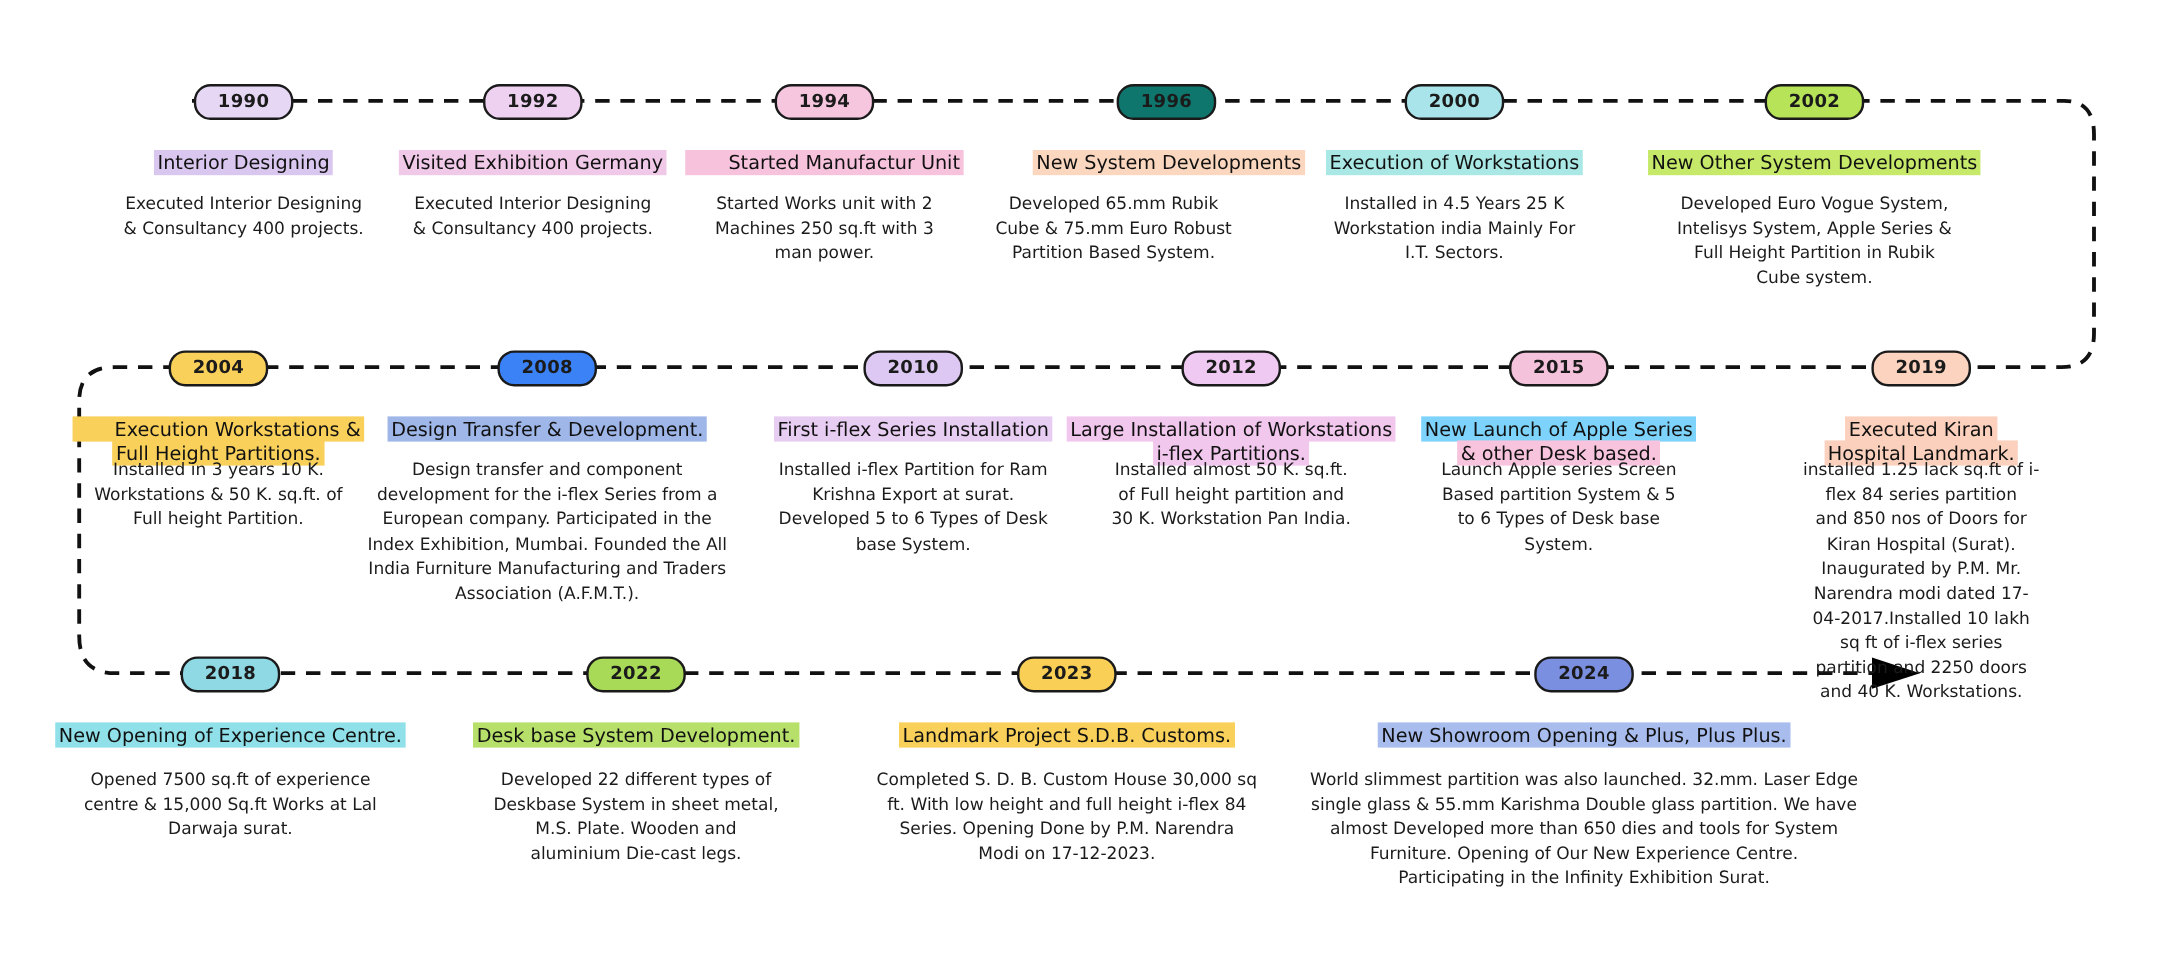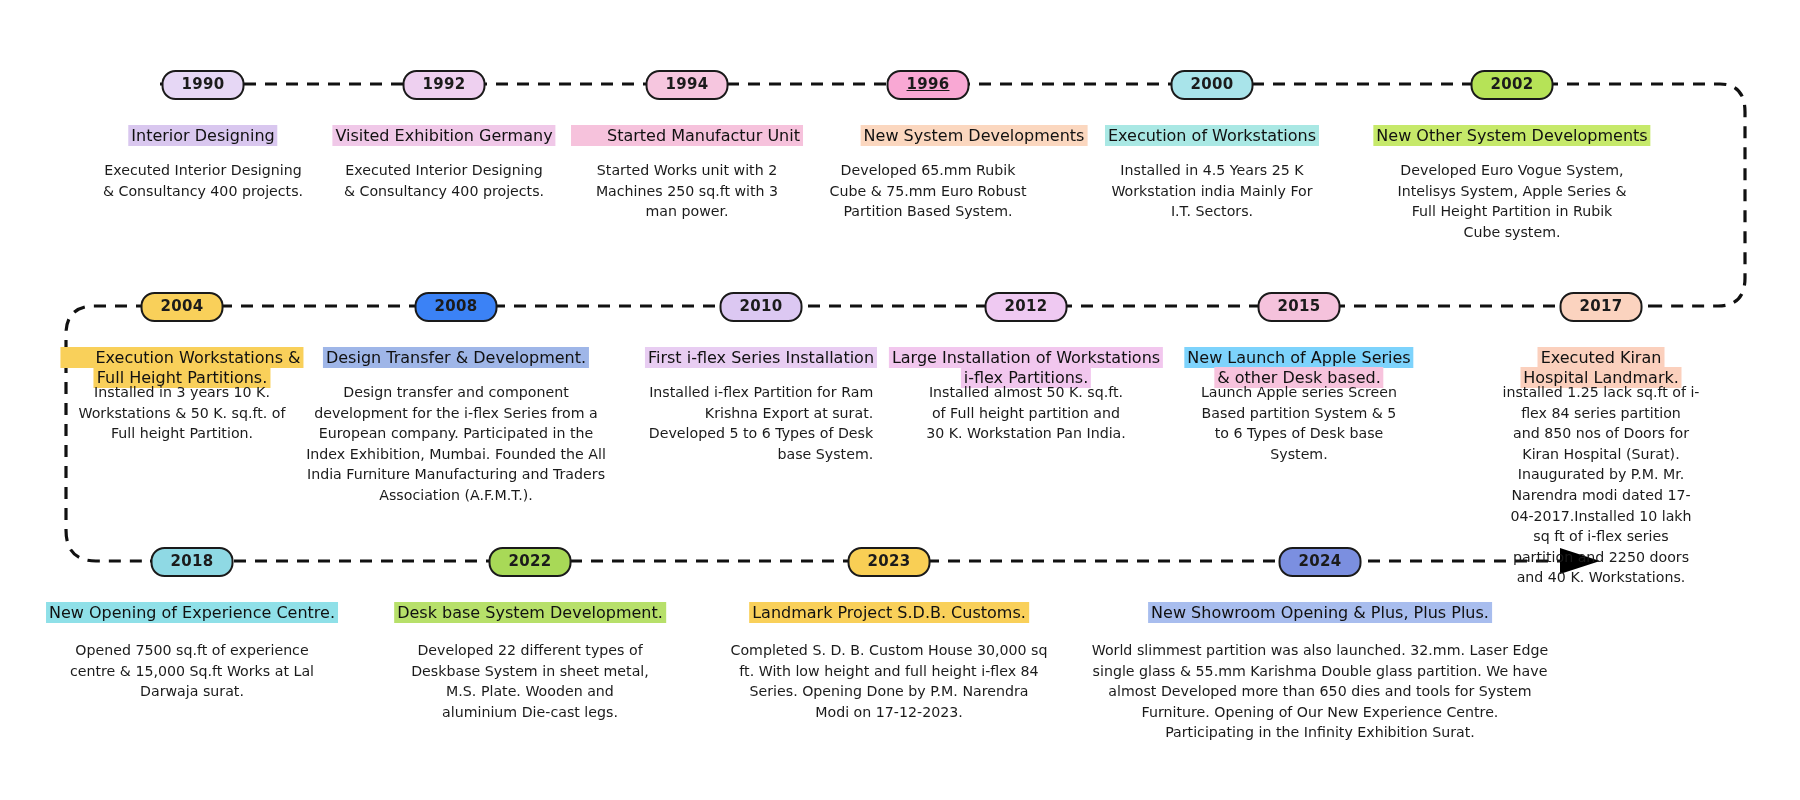--- a/index.html
+++ b/index.html
@@ -89,21 +89,21 @@
 &amp; Consultancy 400 projects.</div>
       <div class="year-pill" style="left: 444px; top: 70px; background: rgb(238, 208, 240);">1992</div>
       <div class="title-chip" style="left: 444px; top: 124px;"><span style="background: rgb(240, 200, 232);">Visited Exhibition Germany</span></div>
       <div class="desc" style="left: 444px; top: 160px;">Executed Interior Designing
 &amp; Consultancy 400 projects.</div>
       <div class="year-pill" style="left: 687px; top: 70px; background: rgb(246, 198, 223);">1994</div>
       <div class="title-chip" style="left: 687px; top: 124px;"><span style="background: rgb(246, 194, 220); padding-left: 36px;">Started Manufactur Unit</span></div>
       <div class="desc" style="left: 687px; top: 160px;">Started Works unit with 2
 Machines 250 sq.ft with 3
 man power.</div>
-      <div class="year-pill" style="left: 928px; top: 70px; background: #f9a8d4; text-decoration: underline;">1996</div>
+      <div class="year-pill" style="left: 972px; top: 70px; background: #0f766e;">1996</div>
       <div class="title-chip" style="left: 928px; top: 124px; margin-left: 46px;"><span style="background: rgb(251, 215, 191);">New System Developments</span></div>
       <div class="desc" style="left: 928px; top: 160px;">Developed 65.mm Rubik
 Cube &amp; 75.mm Euro Robust
 Partition Based System.</div>
       <div class="year-pill" style="left: 1212px; top: 70px; background: rgb(169, 228, 234);">2000</div>
       <div class="title-chip" style="left: 1212px; top: 124px;"><span style="background: rgb(169, 232, 228);">Execution of Workstations</span></div>
       <div class="desc" style="left: 1212px; top: 160px;">Installed in 4.5 Years 25 K
 Workstation india Mainly For
 I.T. Sectors.</div>
       <div class="year-pill" style="left: 1512px; top: 70px; background: rgb(182, 227, 87);">2002</div>
@@ -120,36 +120,36 @@
       <div class="year-pill" style="left: 456px; top: 292px; background: #3b82f6;">2008</div>
       <div class="title-chip" style="left: 456px; top: 346px;"><span style="background: rgb(159, 182, 232);">Design Transfer &amp; Development.</span></div>
       <div class="desc" style="left: 456px; top: 382px;">Design transfer and component
 development for the i-flex Series from a
 European company. Participated in the
 Index Exhibition, Mumbai. Founded the All
 India Furniture Manufacturing and Traders
 Association (A.F.M.T.).</div>
       <div class="year-pill" style="left: 761px; top: 292px; background: rgb(220, 200, 242);">2010</div>
       <div class="title-chip" style="left: 761px; top: 346px;"><span style="background: rgb(232, 205, 242);">First i-flex Series Installation</span></div>
-      <div class="desc" style="left: 761px; top: 382px; text-align: right;">Installed i-flex Partition for Ram
+      <div class="desc" style="left: 761px; top: 382px;">Installed i-flex Partition for Ram
 Krishna Export at surat.
 Developed 5 to 6 Types of Desk
 base System.</div>
       <div class="year-pill" style="left: 1026px; top: 292px; background: rgb(239, 201, 242);">2012</div>
       <div class="title-chip" style="left: 1026px; top: 346px;"><span style="background: rgb(242, 199, 238);">Large Installation of Workstations</span><br><span style="background: rgb(242, 199, 238);">i-flex Partitions.</span></div>
       <div class="desc" style="left: 1026px; top: 382px;">Installed almost 50 K. sq.ft.
 of Full height partition and
 30 K. Workstation Pan India.</div>
       <div class="year-pill" style="left: 1299px; top: 292px; background: rgb(245, 194, 220);">2015</div>
       <div class="title-chip" style="left: 1299px; top: 346px;"><span style="background: #7dd3fc;">New Launch of Apple Series</span><br><span style="background: rgb(247, 195, 221);">&amp; other Desk based.</span></div>
       <div class="desc" style="left: 1299px; top: 382px;">Launch Apple series Screen
 Based partition System &amp; 5
 to 6 Types of Desk base
 System.</div>
-      <div class="year-pill" style="left: 1601px; top: 292px; background: rgb(251, 211, 191);">2017</div>
+      <div class="year-pill" style="left: 1601px; top: 292px; background: rgb(251, 211, 191);">2019</div>
       <div class="title-chip" style="left: 1601px; top: 346px;"><span style="background: rgb(251, 208, 189);">Executed Kiran Hospital Landmark.</span></div>
       <div class="desc" style="left: 1601px; top: 382px;">installed 1.25 lack sq.ft of i-flex 84 series partition
 and 850 nos of Doors for Kiran Hospital (Surat).
 Inaugurated by P.M. Mr. Narendra modi dated 17-
 04-2017.Installed 10 lakh sq ft of i-flex series
 partition and 2250 doors and 40 K. Workstations.</div>
       <div class="year-pill" style="left: 192px; top: 547px; background: rgb(143, 217, 228);">2018</div>
       <div class="title-chip" style="left: 192px; top: 601px;"><span style="background: rgb(143, 224, 232);">New Opening of Experience Centre.</span></div>
       <div class="desc" style="left: 192px; top: 640px;">Opened 7500 sq.ft of experience
 centre &amp; 15,000 Sq.ft Works at Lal

